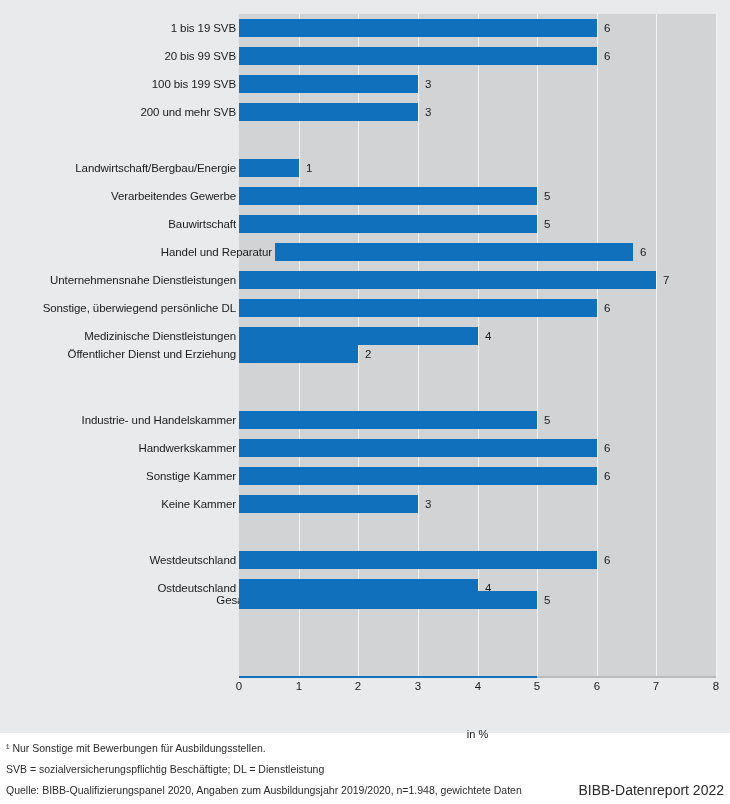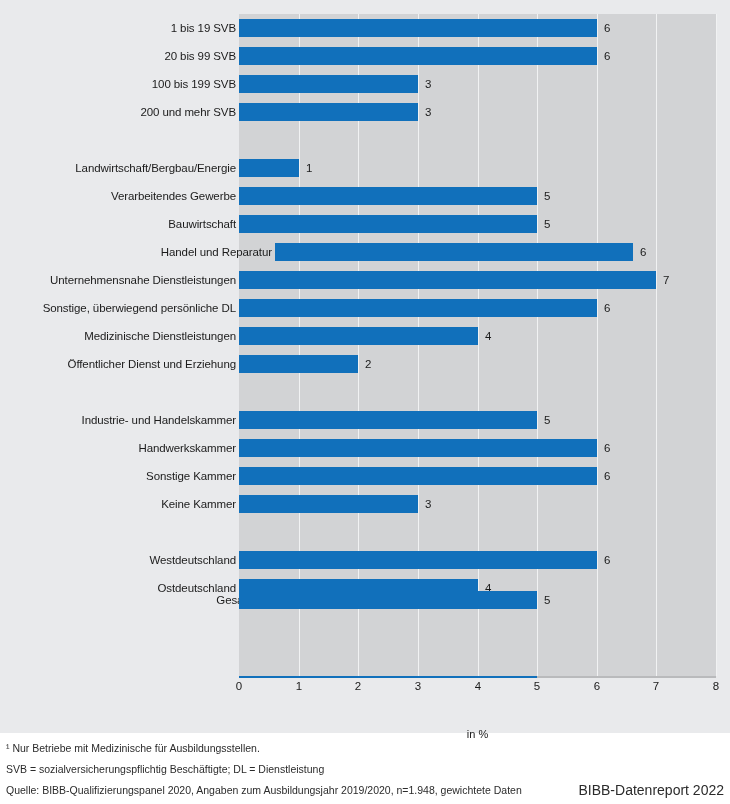--- a/index.html
+++ b/index.html
@@ -191,21 +191,21 @@
       <div class="row" style="top: 294px;">
         <div class="label">Sonstige, überwiegend persönliche DL</div>
         <div class="bar" style="width: 358px; background: rgb(17, 112, 187);"></div>
         <div class="value" style="left: 604px;">6</div>
       </div>
       <div class="row" style="top: 322px;">
         <div class="label">Medizinische Dienstleistungen</div>
         <div class="bar" style="width: 239px; background: rgb(17, 112, 187);"></div>
         <div class="value" style="left: 485px;">4</div>
       </div>
-      <div class="row" style="top: 350px;">
+      <div class="row" style="top: 340px;">
         <div class="label">Öffentlicher Dienst und Erziehung</div>
         <div class="bar" style="width: 119px; background: rgb(17, 112, 187);"></div>
         <div class="value" style="left: 365px;">2</div>
       </div>
       <div class="row" style="top: 406px;">
         <div class="label">Industrie- und Handelskammer</div>
         <div class="bar" style="width: 298px; background: rgb(17, 112, 187);"></div>
         <div class="value" style="left: 544px;">5</div>
       </div>
       <div class="row" style="top: 434px;">
@@ -248,21 +248,21 @@
       <div class="tick" style="left: 478px;">4</div>
       <div class="tick" style="left: 537px;">5</div>
       <div class="tick" style="left: 597px;">6</div>
       <div class="tick" style="left: 656px;">7</div>
       <div class="tick" style="left: 716px;">8</div>
     </div>
 
   <div class="axis-title">in %</div>
 
   <div class="notes">
-    <div class="note">¹ Nur Betriebe mit Medizinische für Ausbildungsstellen.</div>
+    <div class="note">¹ Nur Sonstige mit Bewerbungen für Ausbildungsstellen.</div>
     <div class="note">SVB = sozialversicherungspflichtig Beschäftigte; DL = Dienstleistung</div>
     <div class="source-row">
       <div class="src">Quelle: BIBB-Qualifizierungspanel 2020, Angaben zum Ausbildungsjahr 2019/2020, n=1.948, gewichtete Daten</div>
       <div class="report">BIBB-Datenreport 2022</div>
     </div>
   </div>
 
 </div>
 
 </body></html>

